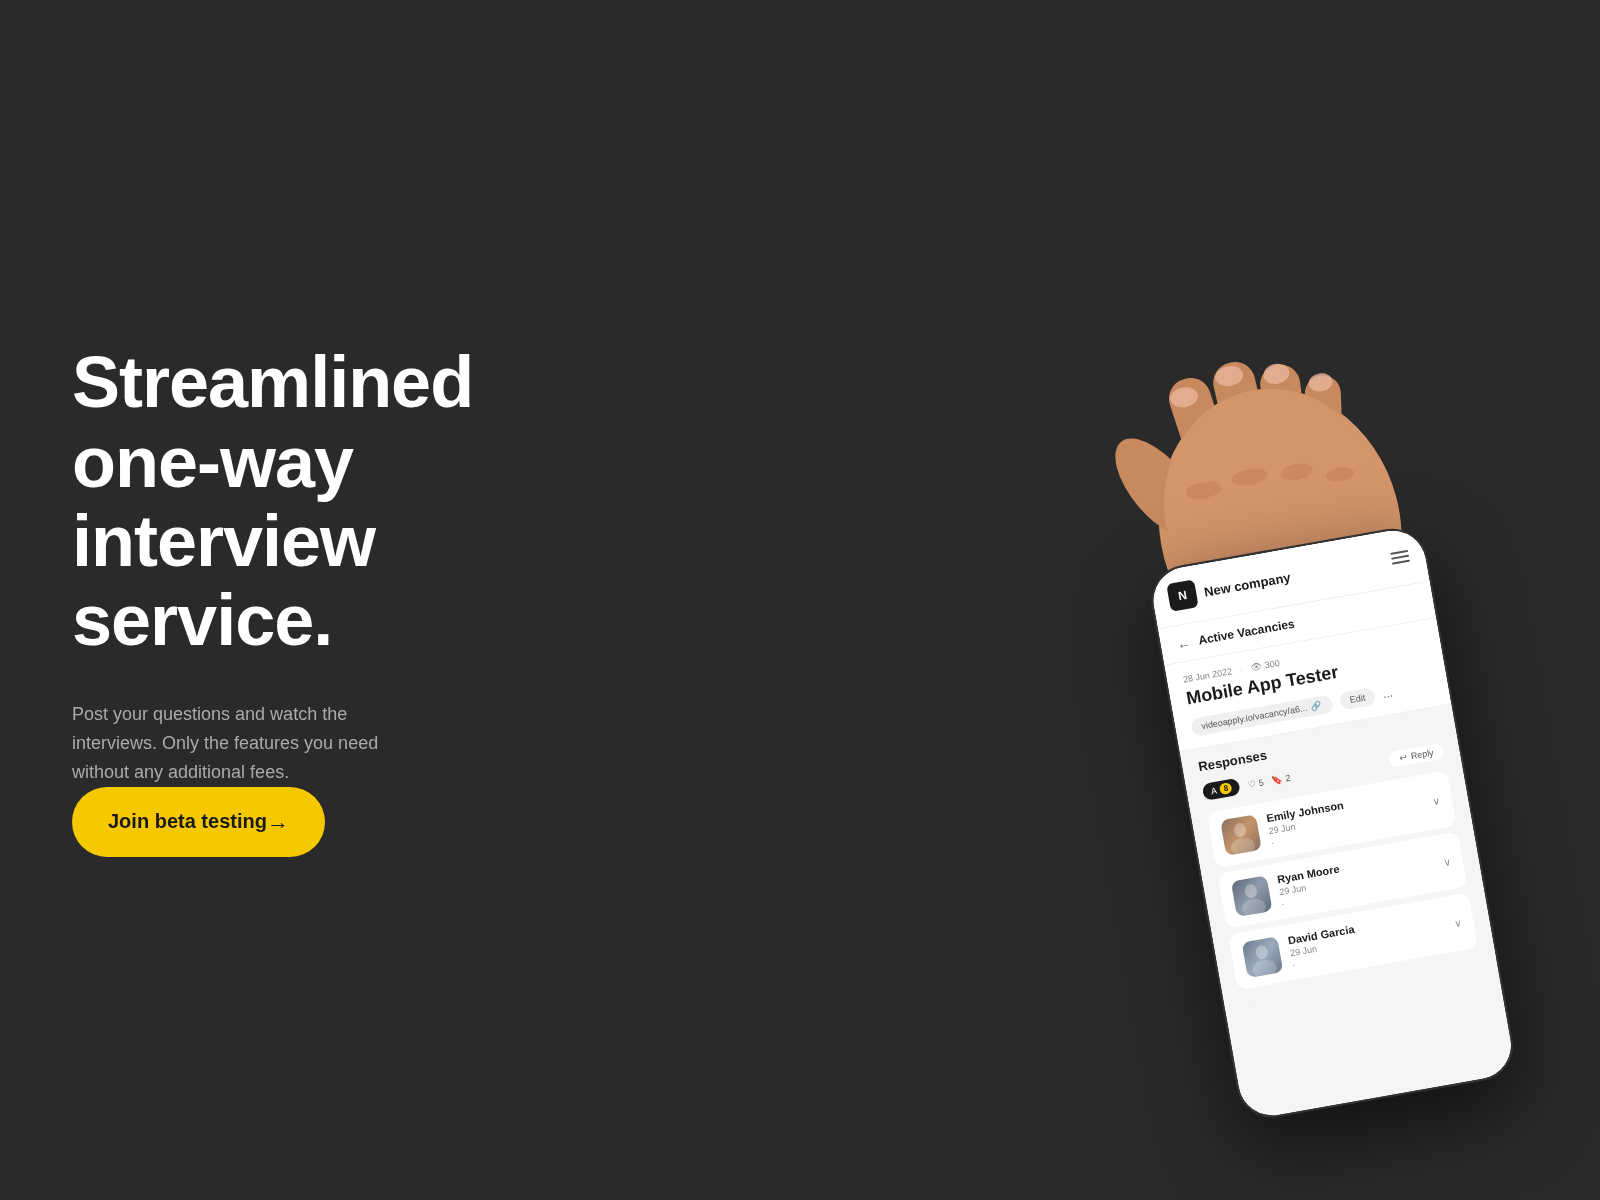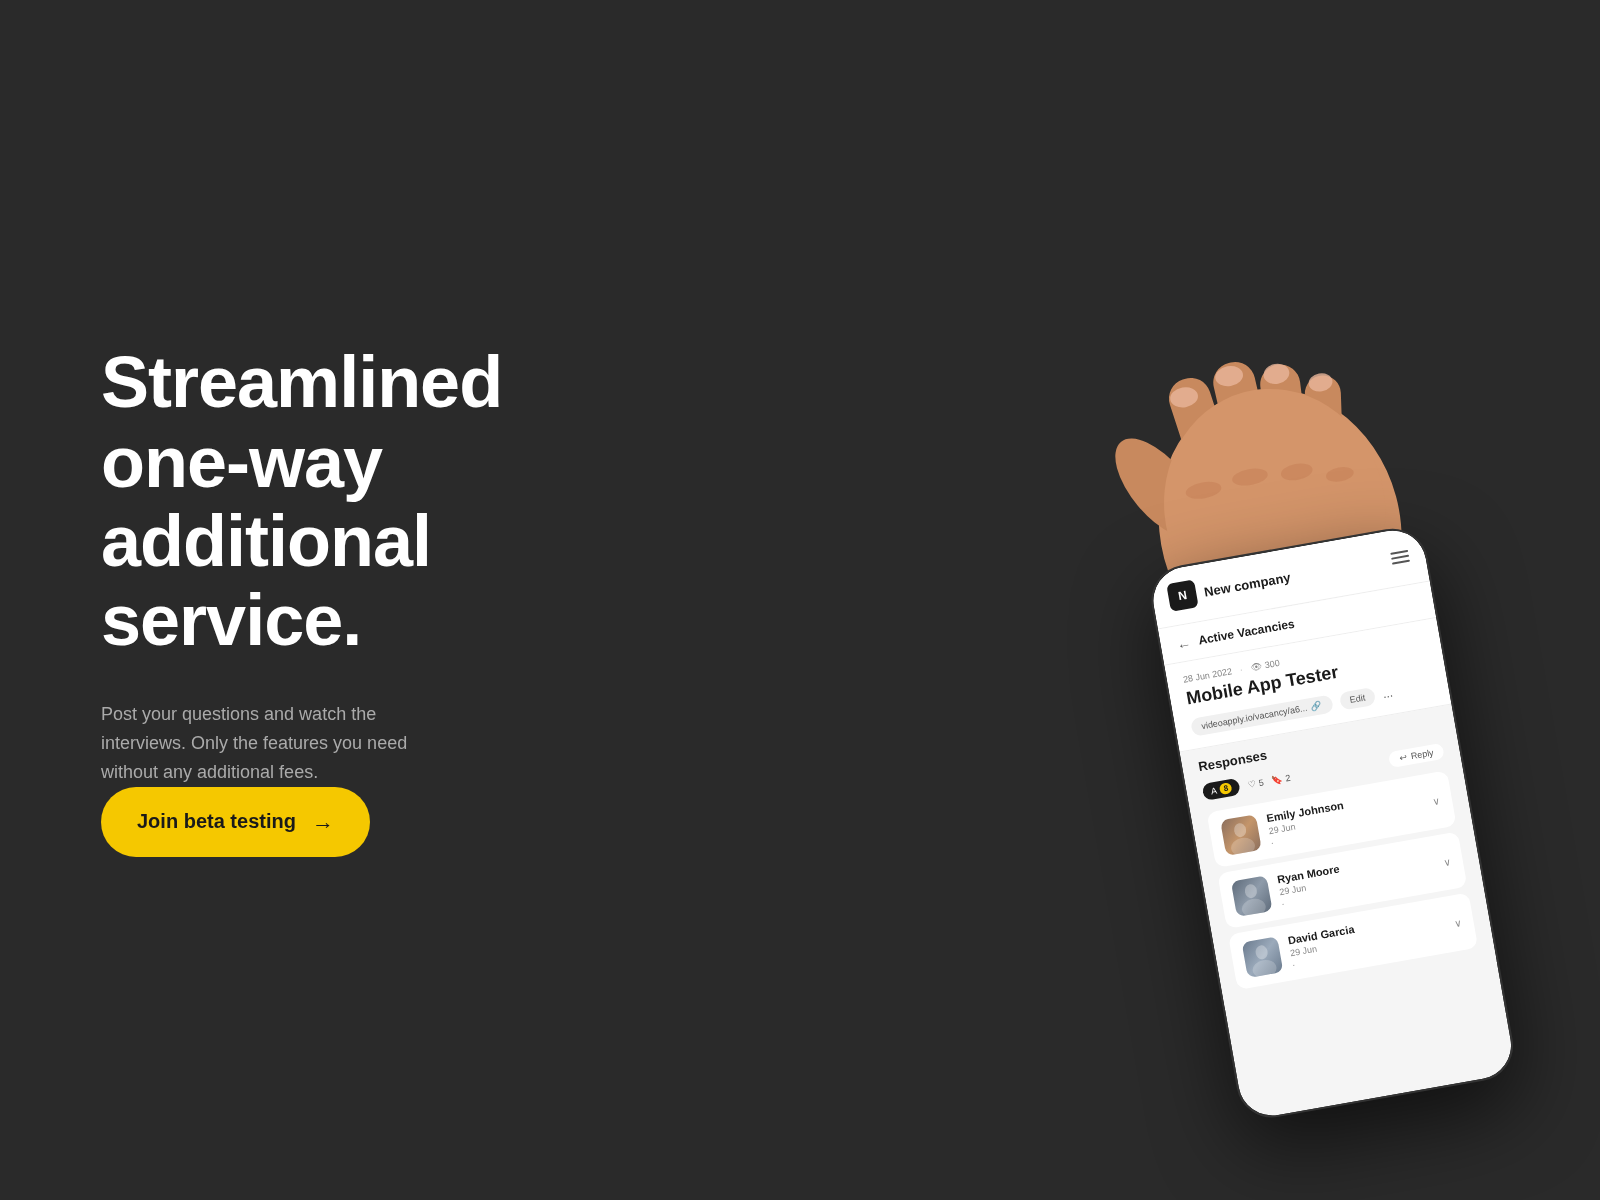--- a/index.html
+++ b/index.html
@@ -20,21 +20,21 @@
     .hero-section {
       display: flex;
       align-items: center;
       width: 100%;
       height: 100%;
       position: relative;
     }
 
     .left-content {
       flex: 0 0 600px;
-      padding-left: 101px;
+      padding-left: 72px;
       padding-top: 0;
       z-index: 2;
     }
 
     .headline {
       font-size: 72px;
       font-weight: 700;
       color: #ffffff;
       line-height: 1.1;
       margin-bottom: 40px;
@@ -44,21 +44,20 @@
     .subtitle {
       font-size: 18px;
       color: #aaaaaa;
       line-height: 1.6;
       max-width: 320px;
     }
 
     .cta-button {
       display: inline-flex;
       align-items: center;
-      gap: 16px;
       background-color: #f5c800;
       color: #1a1a1a;
       border: none;
       border-radius: 50px;
       padding: 22px 36px;
       font-size: 20px;
       font-weight: 600;
       cursor: pointer;
       text-decoration: none;
       transition: background-color 0.2s;
@@ -394,21 +393,21 @@
     }
   </style>
 </head>
 <body>
 
 <div class="hero-section">
 
   <div class="left-content">
     <h1 class="headline">
       <span>Streamlined one-way</span><br>
-      <span>additional service.</span><br>
+      <span>interview service.</span><br>
     </h1>
 
     <p class="subtitle">Post your questions and watch the interviews. Only the features you need without any additional fees.</p>
 
     <a class="cta-button" href="#">
       <span>Join beta testing</span>
       <span class="arrow-icon">→</span>
     </a>
   </div>
 

